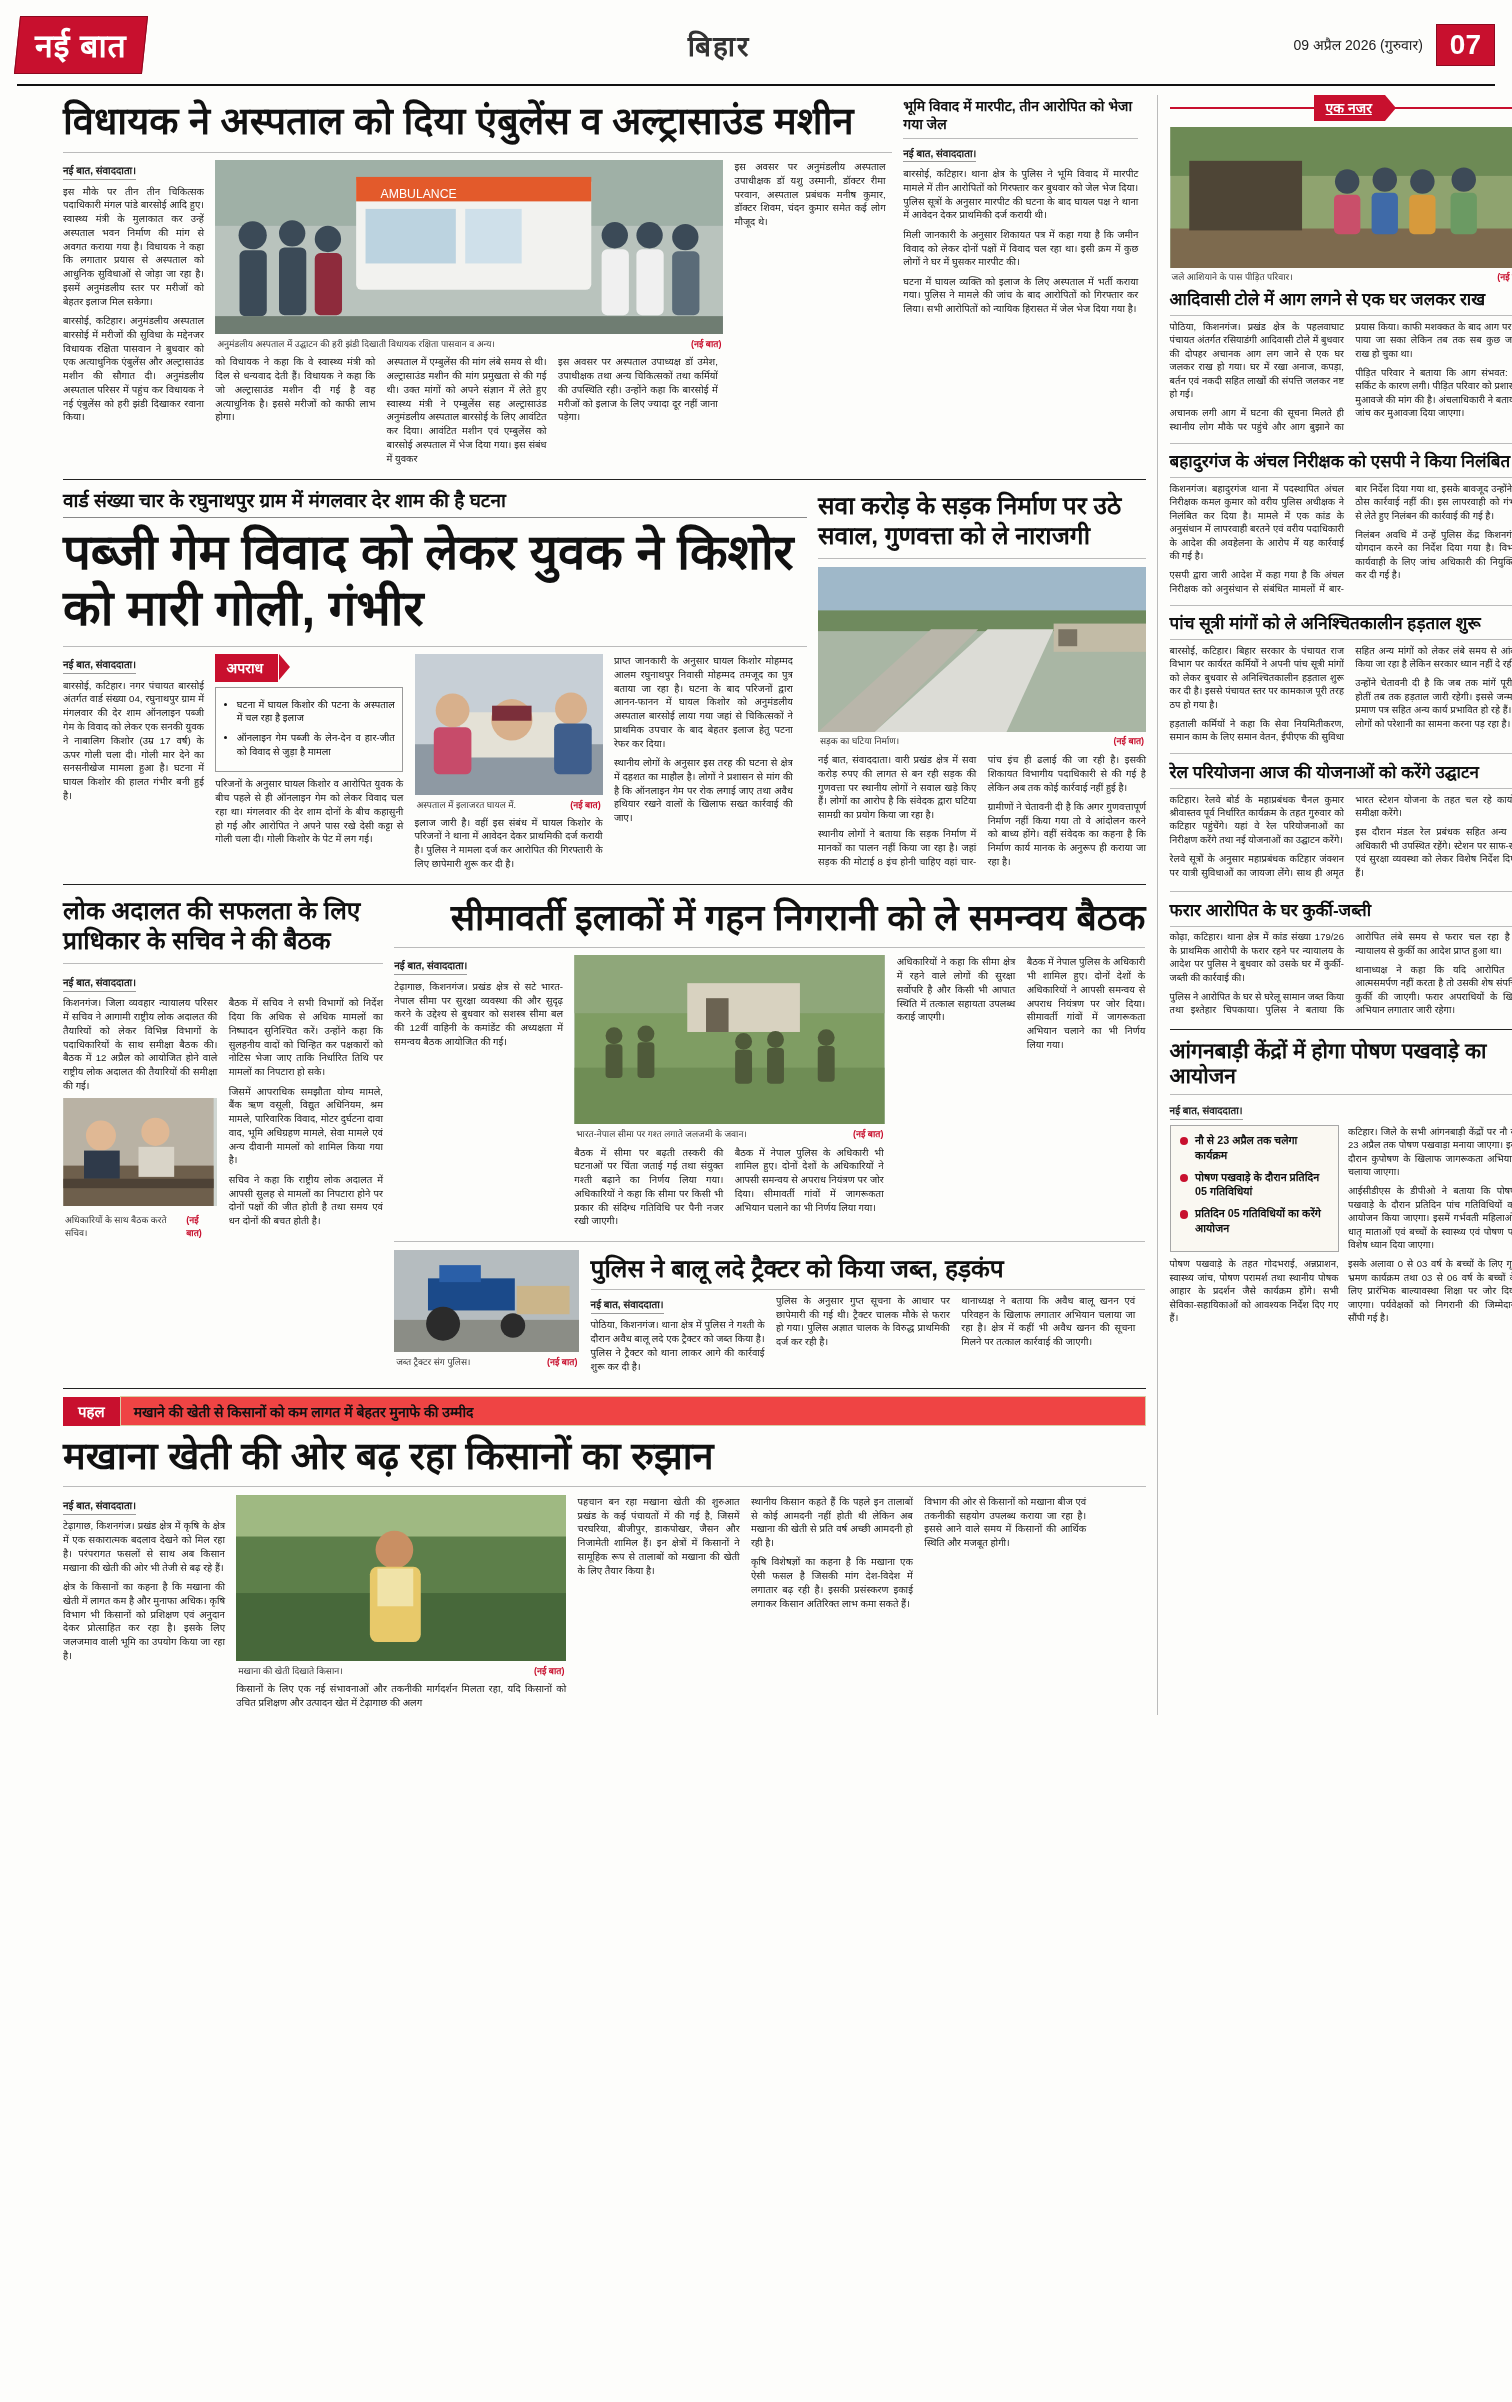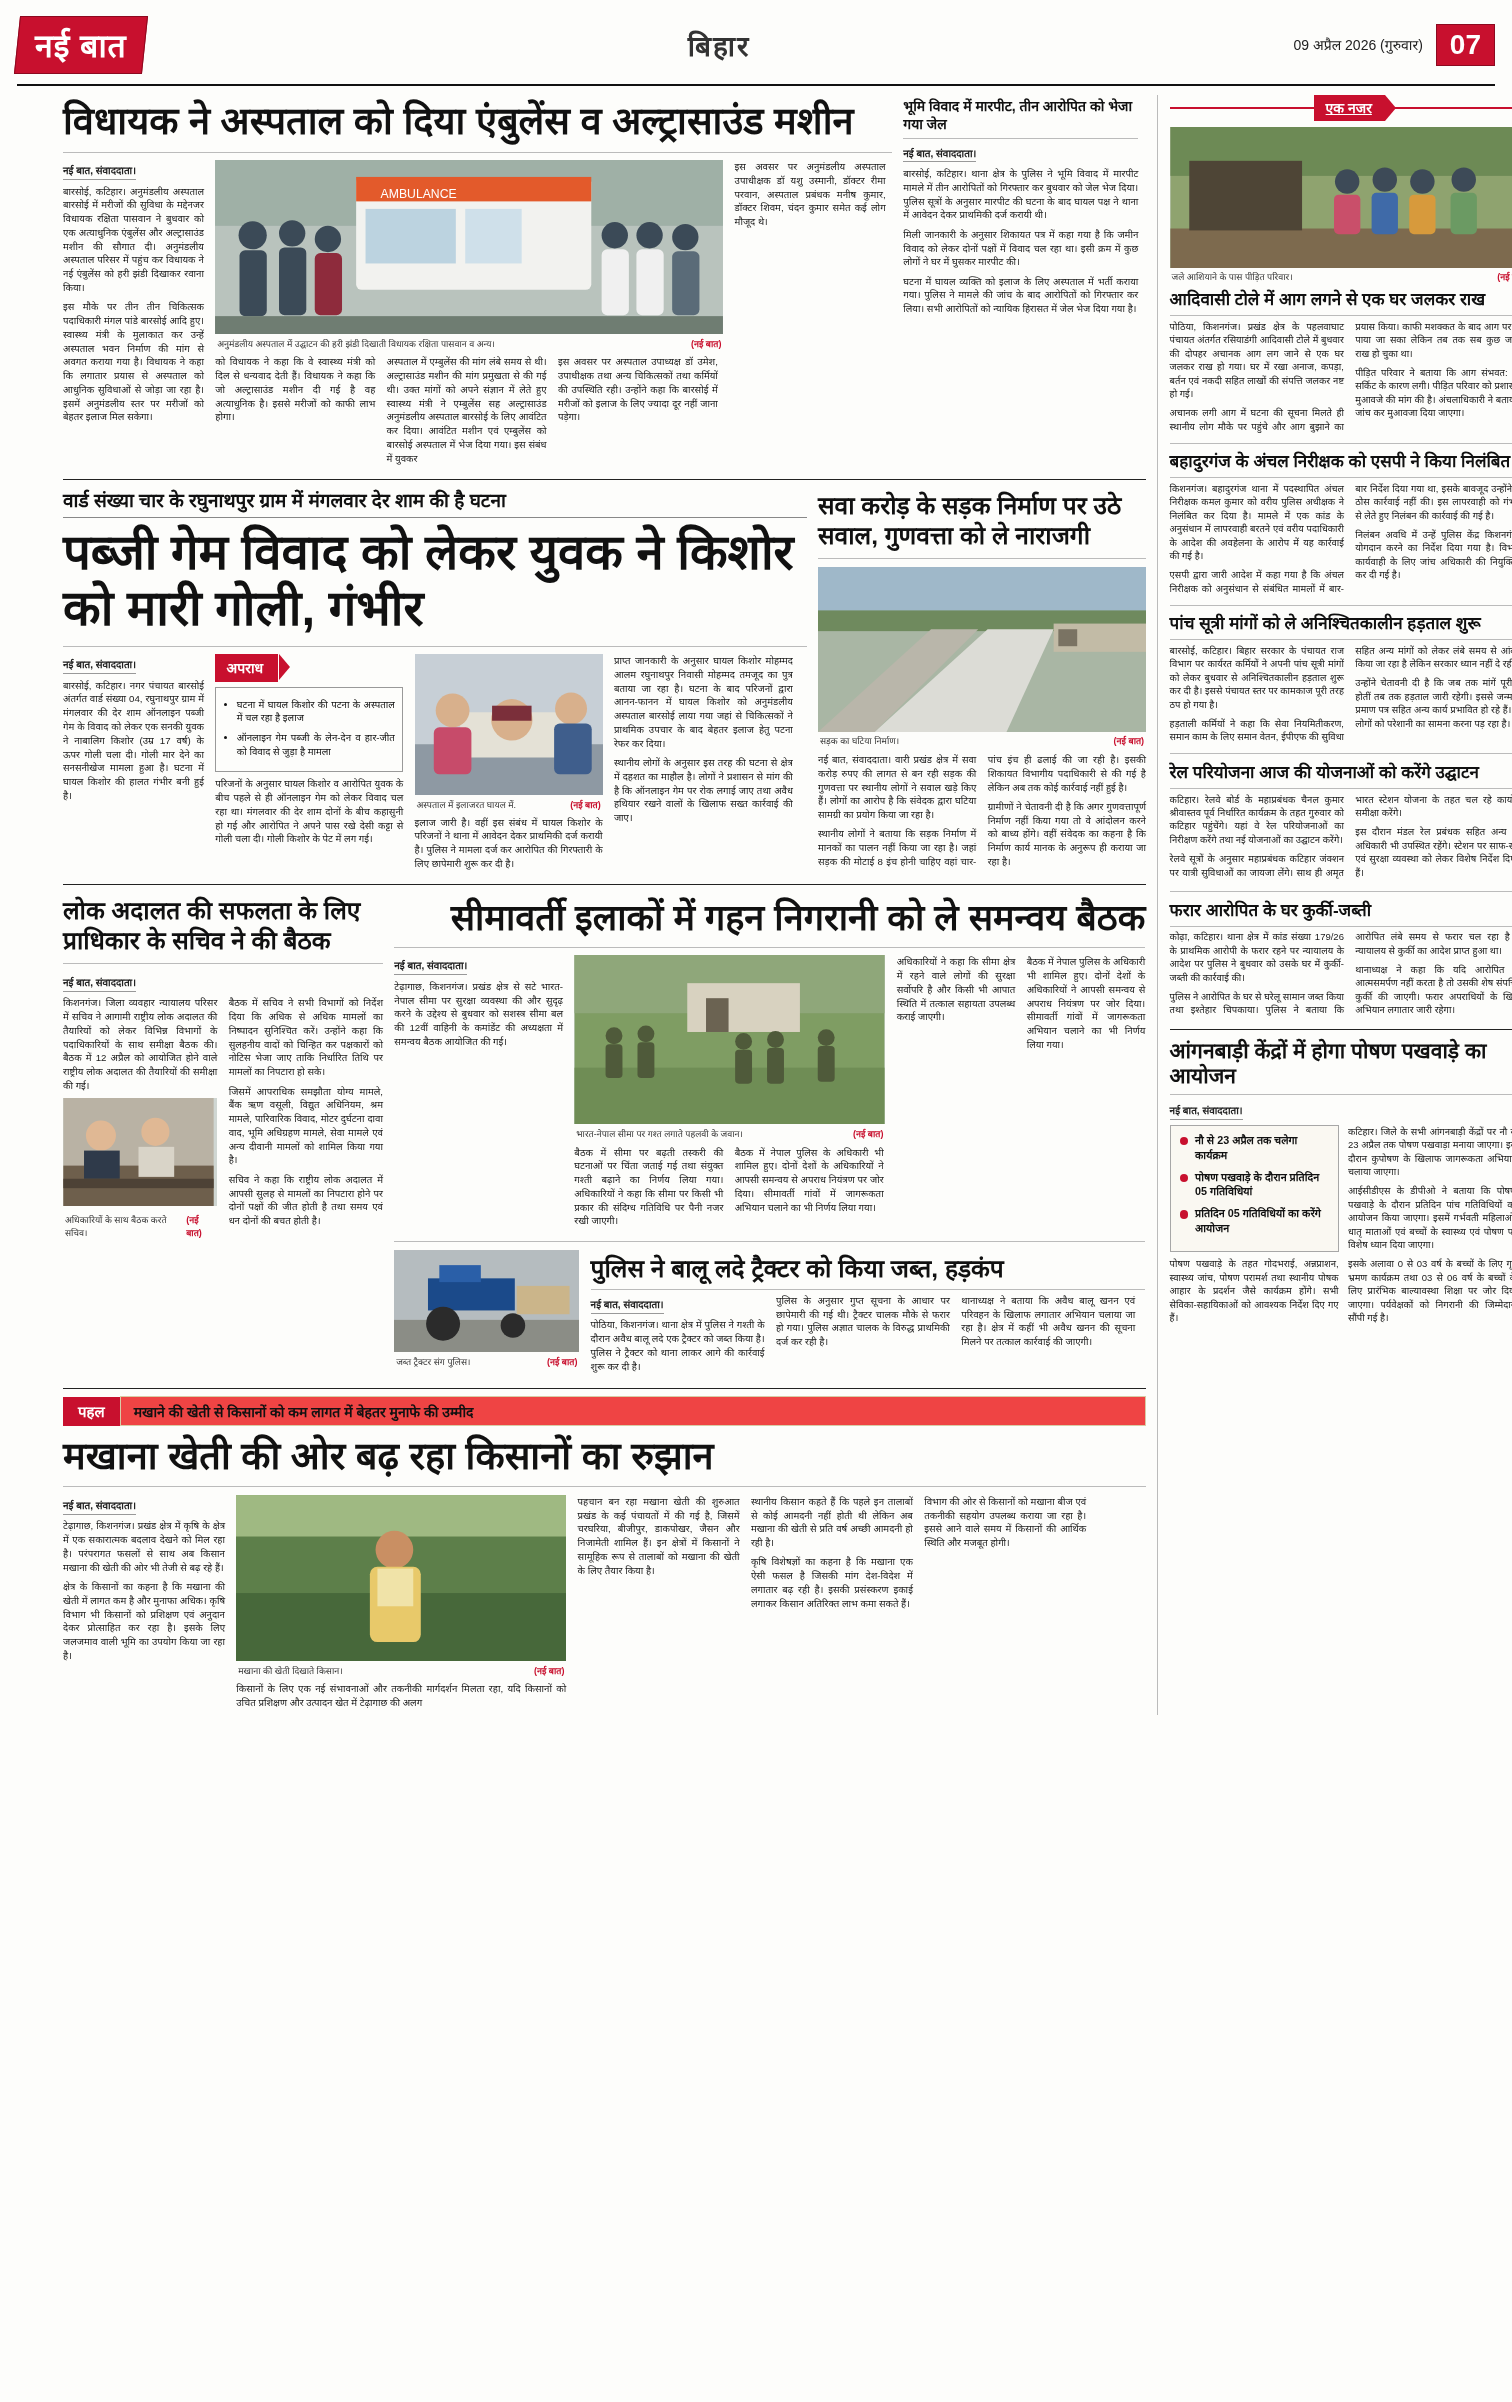--- a/index.html
+++ b/index.html
@@ -140,22 +140,22 @@
 
     <div class="col-left">
 
       <div style="display:flex; gap:11.3px;">
         <div style="width:829px;">
           <h1 class="head-xl">विधायक ने अस्पताल को दिया एंबुलेंस व अल्ट्रासाउंड मशीन</h1>
           <div class="rule-thin"></div>
           <div style="display:flex; gap:11.3px;">
             <div style="width:141px;">
               <div class="byline">नई बात, संवाददाता।</div>
+              <p class="body">इस मौके पर तीन तीन चिकित्सक पदाधिकारी मंगल पांडे बारसोई आदि हुए। स्वास्थ्य मंत्री के मुलाकात कर उन्हें अस्पताल भवन निर्माण की मांग से अवगत कराया गया है। विधायक ने कहा कि लगातार प्रयास से अस्पताल को आधुनिक सुविधाओं से जोड़ा जा रहा है। इसमें अनुमंडलीय स्तर पर मरीजों को बेहतर इलाज मिल सकेगा।</p>
               <p class="body">बारसोई, कटिहार। अनुमंडलीय अस्पताल बारसोई में मरीजों की सुविधा के मद्देनजर विधायक रक्षिता पासवान ने बुधवार को एक अत्याधुनिक एंबुलेंस और अल्ट्रासाउंड मशीन की सौगात दी। अनुमंडलीय अस्पताल परिसर में पहुंच कर विधायक ने नई एंबुलेंस को हरी झंडी दिखाकर रवाना किया।</p>
-              <p class="body">इस मौके पर तीन तीन चिकित्सक पदाधिकारी मंगल पांडे बारसोई आदि हुए। स्वास्थ्य मंत्री के मुलाकात कर उन्हें अस्पताल भवन निर्माण की मांग से अवगत कराया गया है। विधायक ने कहा कि लगातार प्रयास से अस्पताल को आधुनिक सुविधाओं से जोड़ा जा रहा है। इसमें अनुमंडलीय स्तर पर मरीजों को बेहतर इलाज मिल सकेगा।</p>
             </div>
             <div style="width:508px;">
               <div class="photo" style="height:174px;">
                 <svg width="508" height="174" viewBox="0 0 540 185">
                   <rect width="540" height="185" fill="#b9c3bd"></rect>
                   <rect x="0" y="0" width="540" height="70" fill="#9fb0a6"></rect>
                   <rect x="150" y="18" width="250" height="120" rx="6" fill="#f2f2ef"></rect>
                   <rect x="150" y="18" width="250" height="26" fill="#e35a2b"></rect>
                   <rect x="160" y="52" width="96" height="58" fill="#bcd3e0"></rect>
                   <rect x="266" y="52" width="60" height="58" fill="#cfe0ea"></rect>
@@ -332,21 +332,21 @@
                     <circle cx="180" cy="92" r="9"></circle>
                       <rect x="171" y="101" width="18" height="36" rx="4"></rect>
                     <circle cx="214" cy="90" r="9"></circle>
                       <rect x="205" y="99" width="18" height="38" rx="4"></rect>
                     <circle cx="268" cy="88" r="9"></circle>
                       <rect x="259" y="97" width="18" height="38" rx="4"></rect>
                   </g>
                 </svg>
               </div>
               <div class="caption">
-                <span>भारत-नेपाल सीमा पर गश्त लगाते पहलवी के जवान।</span>
+                <span>भारत-नेपाल सीमा पर गश्त लगाते जलजमी के जवान।</span>
                 <span class="credit">(नई बात)</span>
               </div>
               <div style="display:flex; gap:11.3px; margin-top:5.6px;">
                 <p class="body" style="width:149px;">बैठक में सीमा पर बढ़ती तस्करी की घटनाओं पर चिंता जताई गई तथा संयुक्त गश्ती बढ़ाने का निर्णय लिया गया। अधिकारियों ने कहा कि सीमा पर किसी भी प्रकार की संदिग्ध गतिविधि पर पैनी नजर रखी जाएगी।</p>
                 <p class="body" style="width:149px;">बैठक में नेपाल पुलिस के अधिकारी भी शामिल हुए। दोनों देशों के अधिकारियों ने आपसी समन्वय से अपराध नियंत्रण पर जोर दिया। सीमावर्ती गांवों में जागरूकता अभियान चलाने का भी निर्णय लिया गया।</p>
               </div>
             </div>
             <div style="width:249px;" class="cols-2">
               <p class="body">अधिकारियों ने कहा कि सीमा क्षेत्र में रहने वाले लोगों की सुरक्षा सर्वोपरि है और किसी भी आपात स्थिति में तत्काल सहायता उपलब्ध कराई जाएगी।</p>
               <p class="body">बैठक में नेपाल पुलिस के अधिकारी भी शामिल हुए। दोनों देशों के अधिकारियों ने आपसी समन्वय से अपराध नियंत्रण पर जोर दिया। सीमावर्ती गांवों में जागरूकता अभियान चलाने का भी निर्णय लिया गया।</p>

